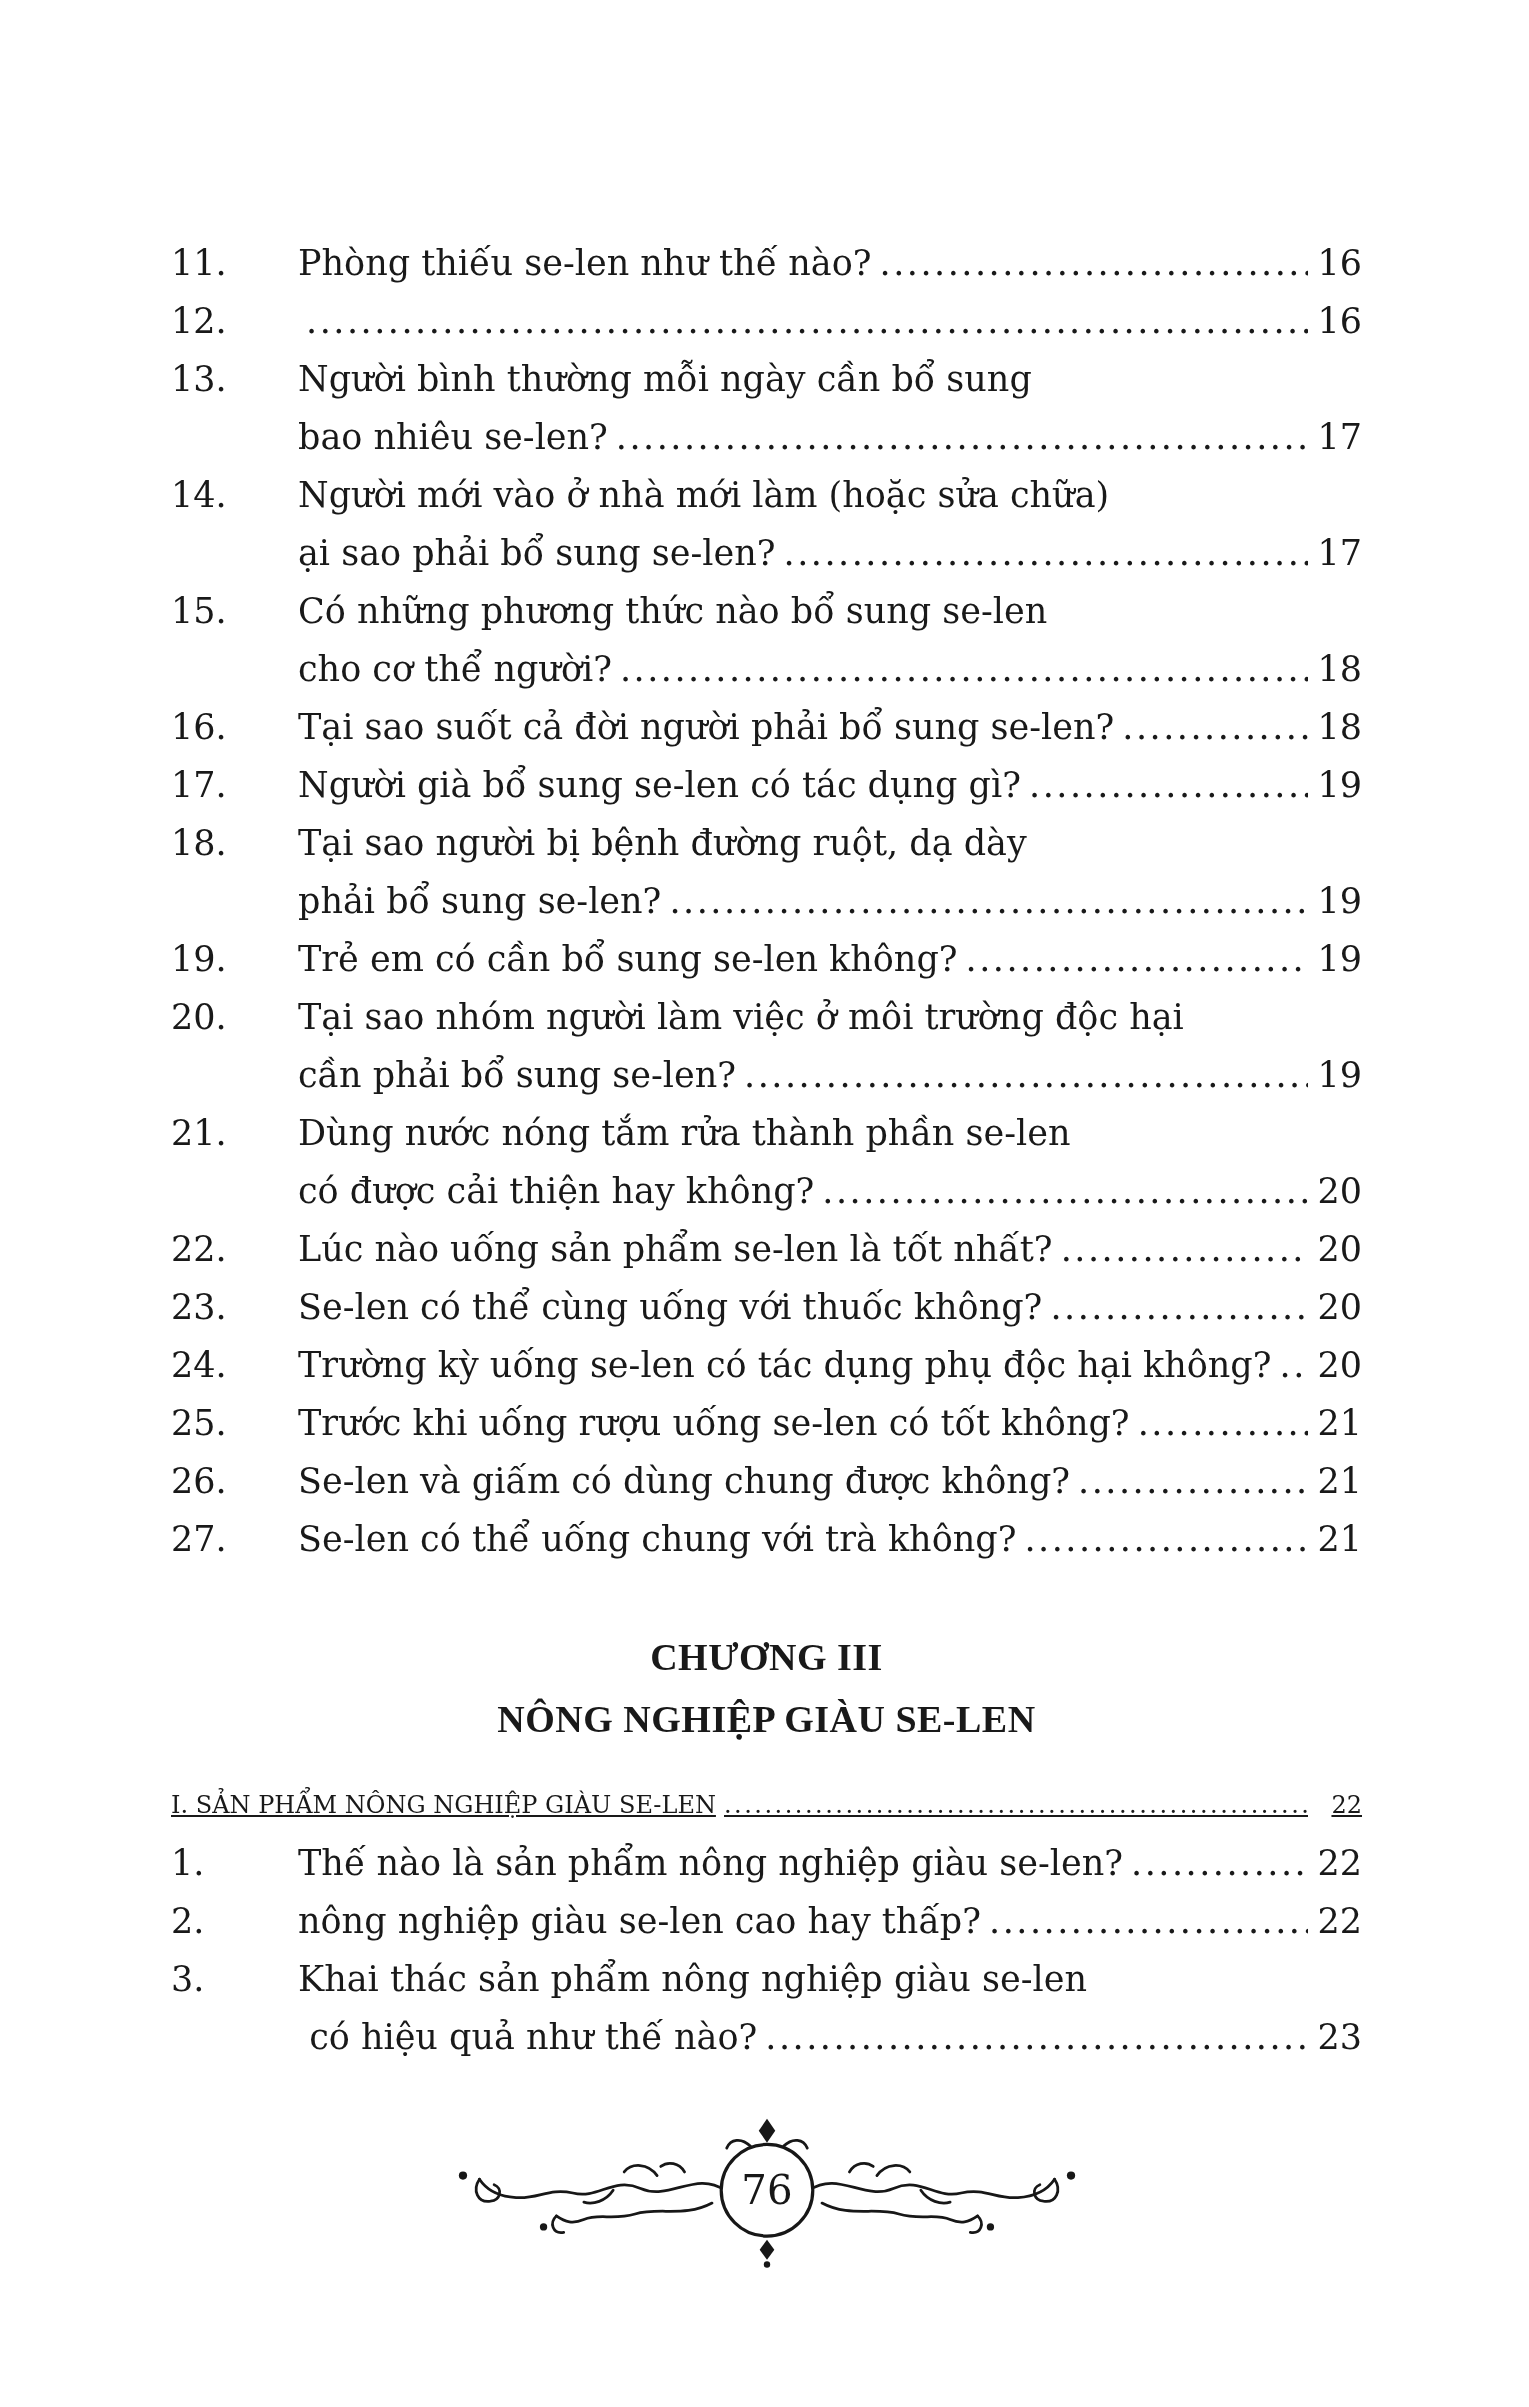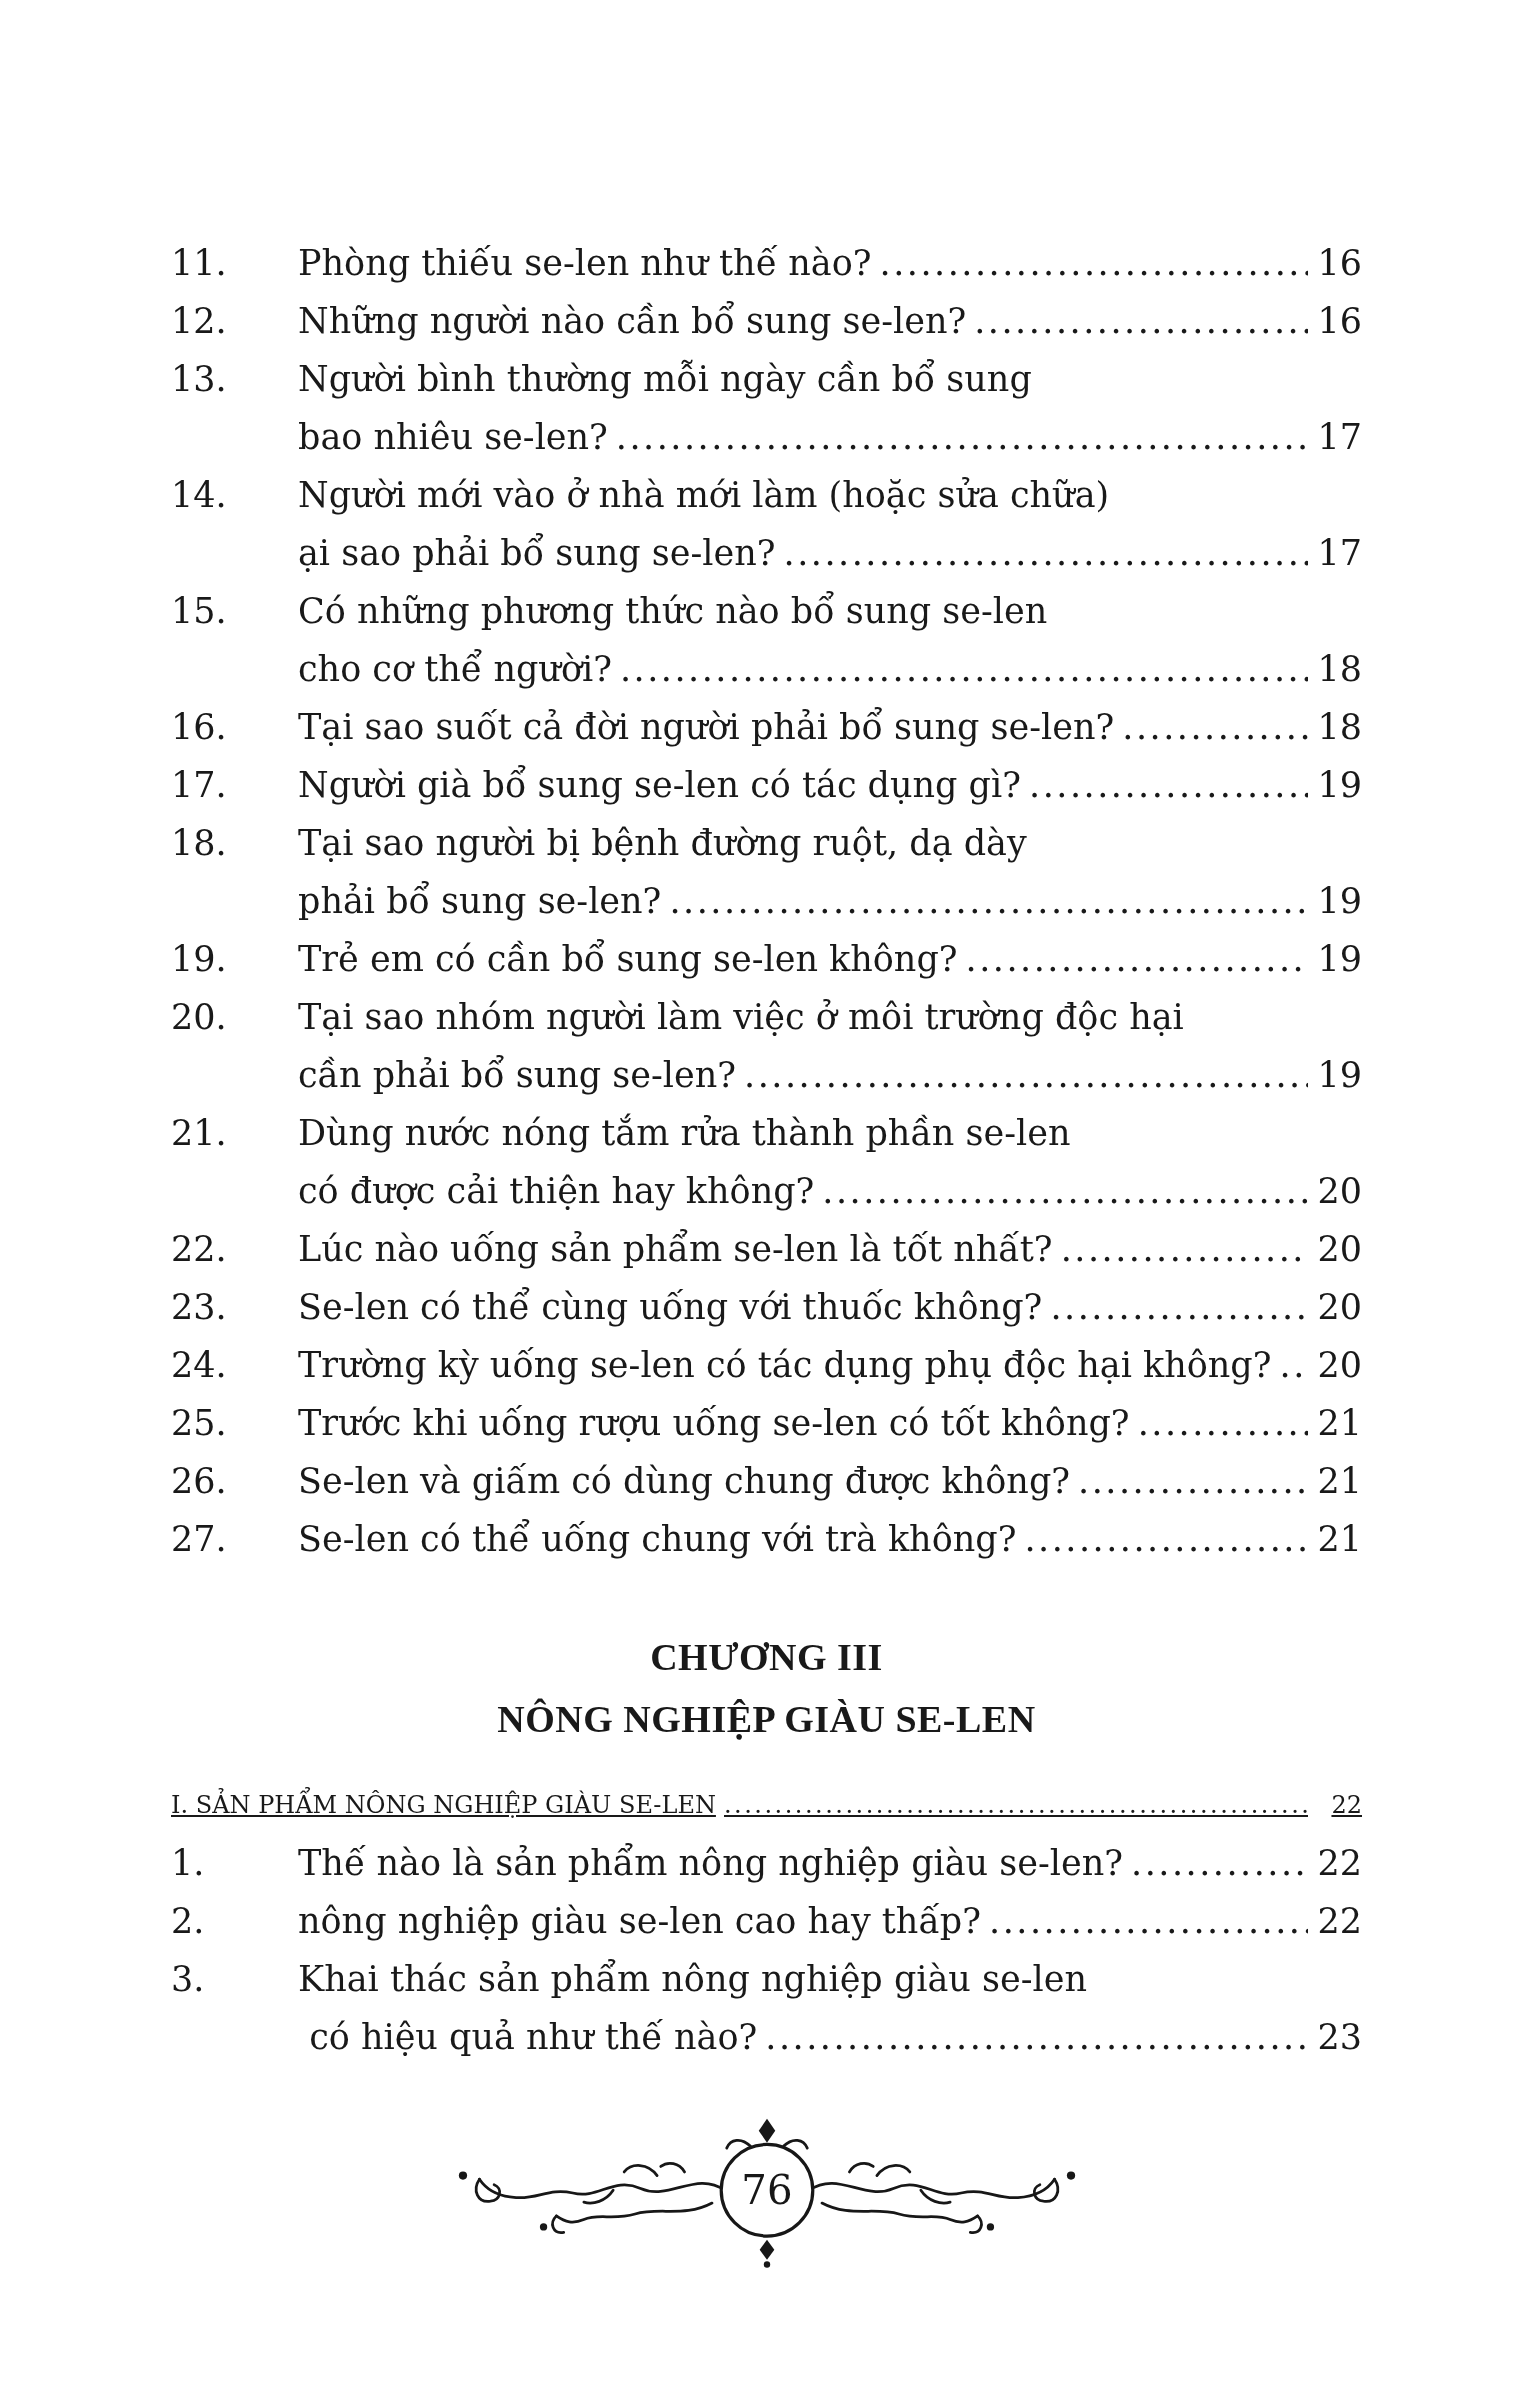--- a/index.html
+++ b/index.html
@@ -67,21 +67,20 @@
             <span class="toc-text">Phòng thiếu se-len như thế nào?</span>
             <span class="toc-dots">....................................................................................................................................................................................</span>
             <span class="toc-page">16</span>
           </div>
         </div>
       </div>
       <div class="toc-item">
         <span class="toc-num">12.</span>
         <div class="toc-lines">
           <div class="toc-line">
-            <span class="toc-text">Những người nào cần bổ sung se-len?</span>
             <span class="toc-dots">....................................................................................................................................................................................</span>
             <span class="toc-page">16</span>
           </div>
         </div>
       </div>
       <div class="toc-item">
         <span class="toc-num">13.</span>
         <div class="toc-lines">
           <div class="toc-line">
             <span class="toc-text">Người bình thường mỗi ngày cần bổ sung</span>

